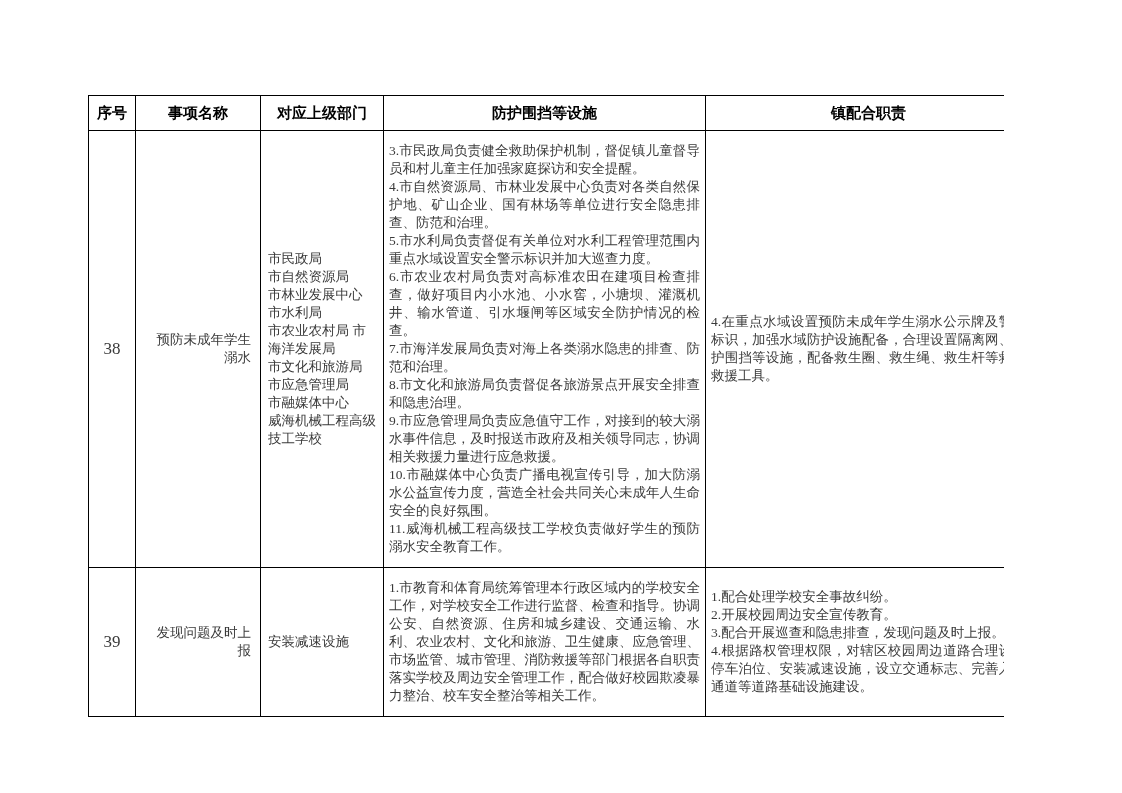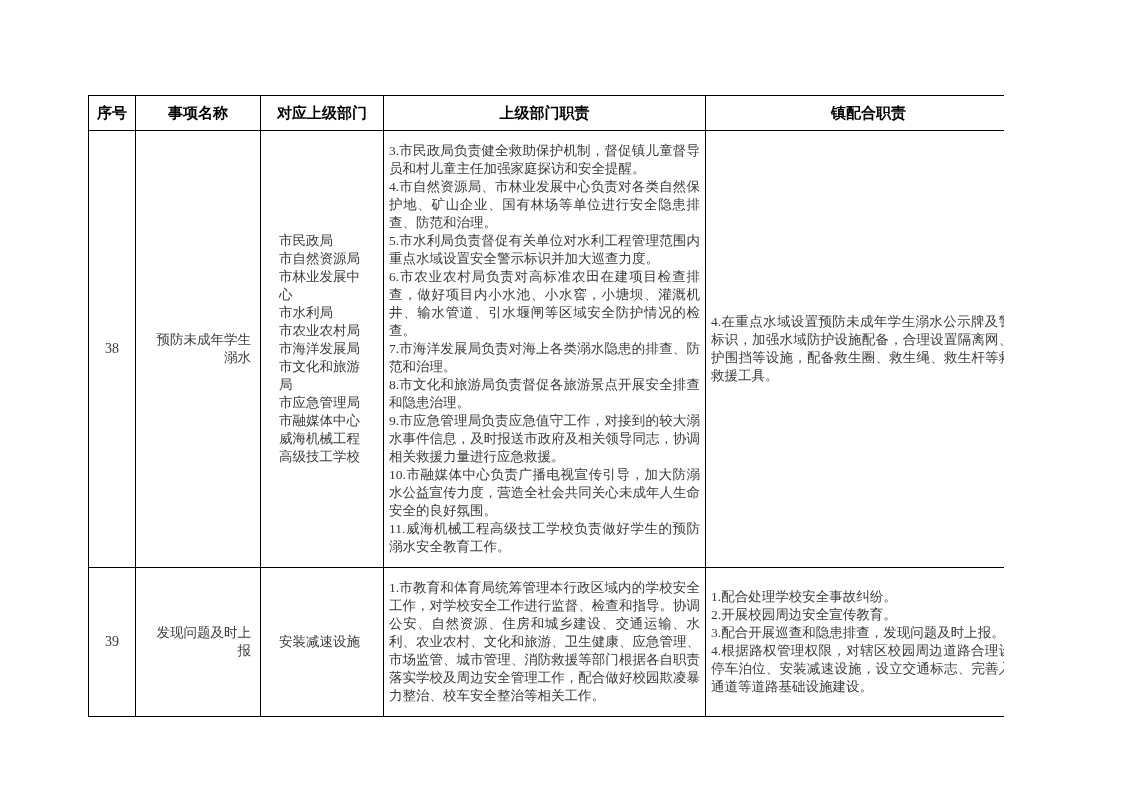--- a/index.html
+++ b/index.html
@@ -41,29 +41,29 @@
   }
   tr.row-38 { height: 418px; }
   tr.row-39 { height: 126px; }
   .doc-table td {
     font-size: 13.5px;
     line-height: 18px;
     vertical-align: middle;
   }
   td.cell-no {
     text-align: center;
-    font-size: 14px;
+    font-size: 17px;
     margin-left: 48px;
   }
   td.cell-name {
     padding: 0 9px;
     text-align: right;
   }
   td.cell-dept {
-    padding: 0 18px;
+    padding: 0 7px;
     text-align: left;
     white-space: pre-line;
   }
   td.cell-duties {
     padding: 11px 5px;
     text-align: justify;
     white-space: pre-line;
     vertical-align: top;
   }
   td.cell-town {
@@ -94,21 +94,21 @@
       <col style="width:125px">
       <col style="width:123px">
       <col style="width:322px">
       <col style="width:326px">
     </colgroup>
     <thead>
       <tr>
         <th>序号</th>
         <th>事项名称</th>
         <th>对应上级部门</th>
-        <th>上级部门职责</th>
+        <th>防护围挡等设施</th>
         <th>镇配合职责</th>
       </tr>
     </thead>
     <tbody>
       <tr class="row-38">
         <td class="cell-no">38</td>
         <td class="cell-name">预防未成年学生溺水</td>
         <td class="cell-dept">市民政局
 市自然资源局
 市林业发展中心

